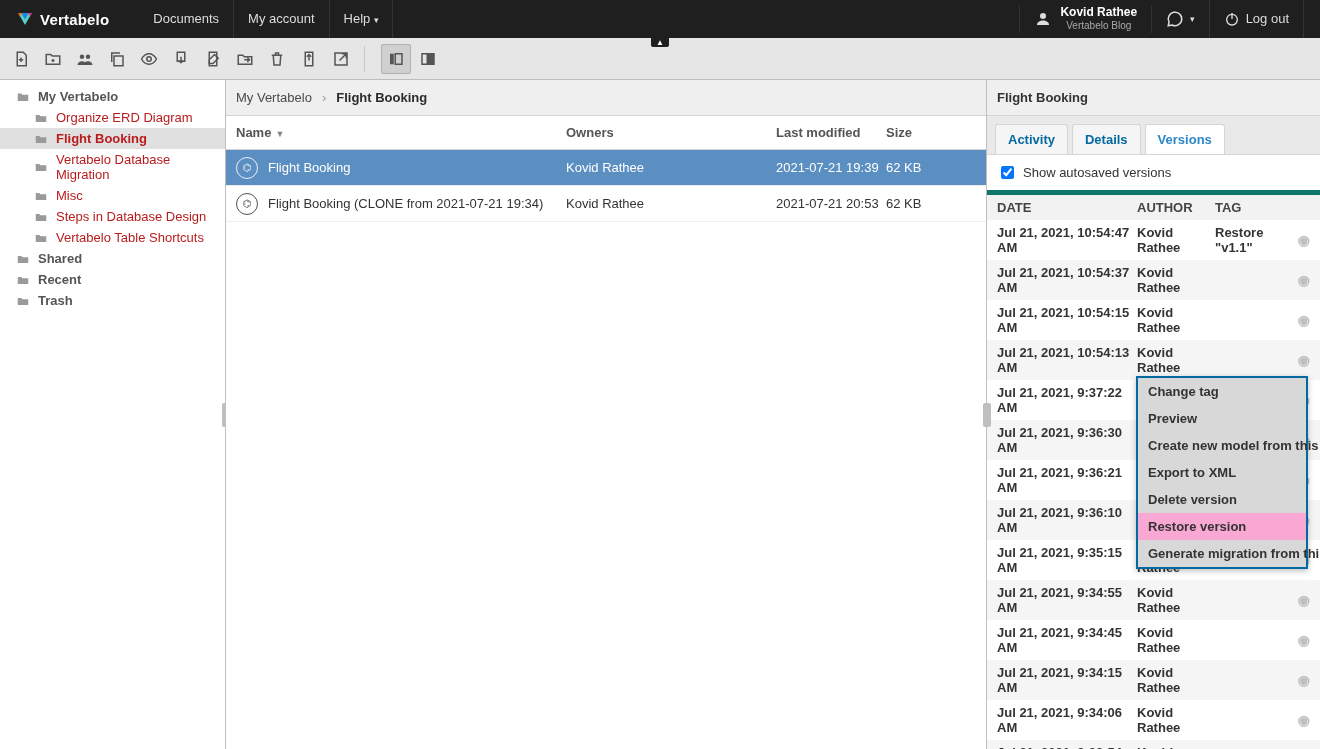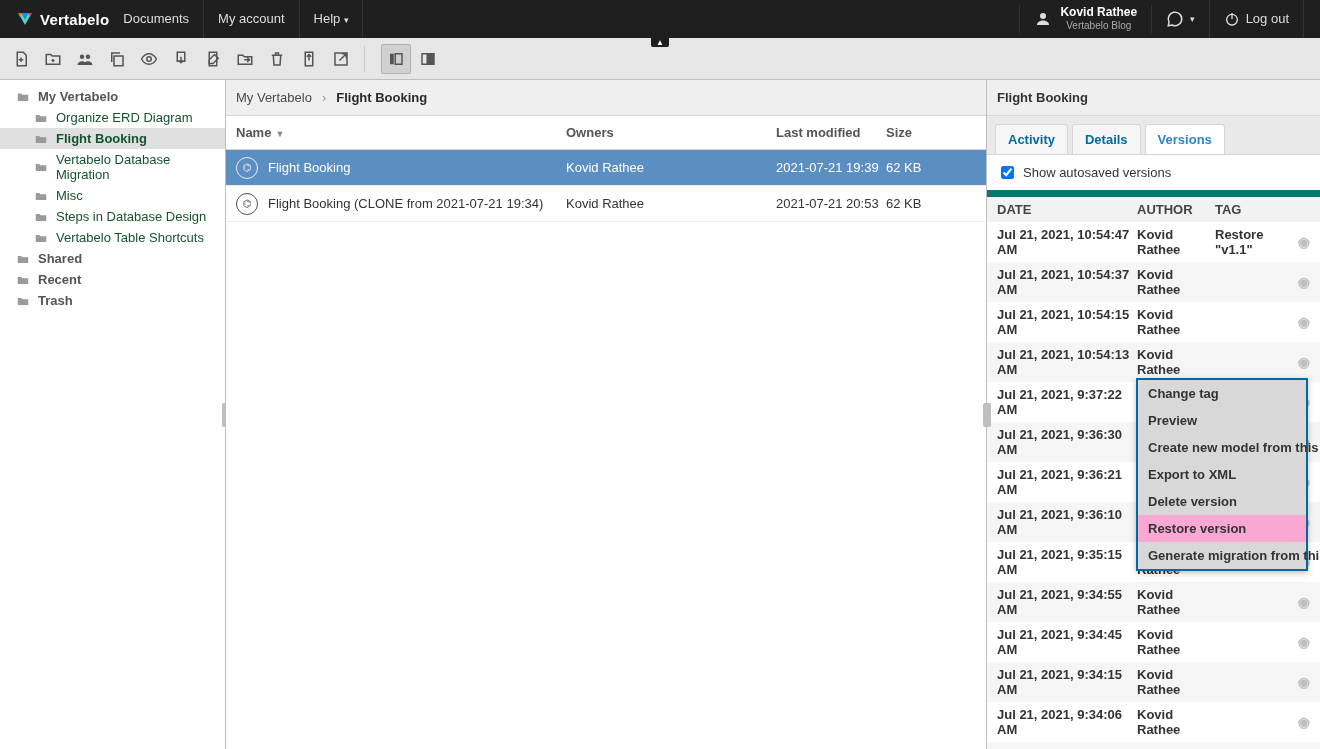--- a/index.html
+++ b/index.html
@@ -1,40 +1,40 @@
 <!DOCTYPE html>
 <html><head>
 <meta charset="utf-8">
 <style>
   * { box-sizing: border-box; }
   html, body { margin:0; padding:0; height:100%; font-family: "Helvetica Neue", Arial, sans-serif; font-size:13px; color:#333; background:#fff; }
   
   .topbar { background:#1f1f1f; height:38px; display:flex; align-items:center; color:#ccc; padding:0 16px; }
   .logo { width:18px; height:18px; margin-right:6px; }
-  .brand { color:#fff; font-weight:600; font-size:15px; letter-spacing:.2px; }
+  .brand { color:#fff; font-weight:600; font-size:15px; margin-right:30px; letter-spacing:.2px; }
   .nav-link { color:#ddd; padding:0 14px; line-height:38px; cursor:pointer; border-right:1px solid #333; }
   .nav-link:first-of-type { border-left:1px solid #333; }
   .spacer { flex:1; }
   .user-block { display:flex; align-items:center; gap:8px; padding:0 14px; border-left:1px solid #333; border-right:1px solid #333; line-height:14px; }
   .user-name { color:#fff; font-weight:600; font-size:12px; }
   .user-sub  { color:#aaa; font-size:10px;text-align:center; }
   .hdr-iconbtn { color:#ddd; padding:0 14px; cursor:pointer; border-right:1px solid #333; display:flex; align-items:center; gap:6px; line-height:38px; }
   .caret { font-size:9px; }
   .toolbar { background:#e6e6e6; height:42px; border-bottom:1px solid #bdbdbd; display:flex; align-items:center; padding:0 6px; gap:2px; position:relative; }
   .toggle-tab-top { position:absolute; left:50%; transform:translateX(-50%); top:-1px; width:18px; height:10px; background:#1f1f1f; color:#fff; font-size:8px; display:flex; align-items:center; justify-content:center; border-radius:0 0 2px 2px; }
   .tbtn { width:30px; height:30px; display:flex; align-items:center; justify-content:center; border-radius:2px; color:#555; cursor:pointer; }
   .tsep { width:1px; height:26px; background:#c7c7c7; margin:0 6px; }
   .tbtn svg { width:18px; height:18px; }
   .view-toggle { display:flex; gap:2px; margin-left:8px; }
   .view-toggle .tbtn.active { background:#d0d0d0; border:1px solid #b0b0b0; }
   
   .workspace { display:flex; height:calc(100% - 80px); }
   .left { width:226px; border-right:1px solid #bfbfbf; overflow:auto; background:#fff; padding-top:6px; position:relative; }
   .left-handle { position:absolute; right:-5px; top:50%; transform:translateY(-50%); width:8px; height:24px; background:#bfbfbf; border-radius:2px; }
-  .tree-item { display:flex; align-items:center; gap:8px; padding:3px 10px 3px 16px; color:#14532d; cursor:pointer; }
+  .tree-item { display:flex; align-items:center; gap:8px; padding:3px 10px 3px 16px; color:#b91c1c; cursor:pointer; }
   .tree-item .fld-ic { color:#9a9a9a; }
   .tree-item.root { font-weight:600; color:#555; }
   .tree-child { padding-left:34px; }
   .tree-item.selected { background:#e0e0e0; font-weight:600; }
   .center { flex:1; display:flex; flex-direction:column; border-right:1px solid #bfbfbf; min-width:0; position:relative; }
   .center-handle { position:absolute; right:-5px; top:50%; transform:translateY(-50%); width:8px; height:24px; background:#bfbfbf; border-radius:2px; }
   .breadcrumb { background:#efefef; border-bottom:1px solid #d5d5d5; height:36px; display:flex; align-items:center; padding:0 10px; gap:10px; }
   .breadcrumb .bc-link { color:#4a4a4a; }
   .breadcrumb .bc-sep { color:#999; }
   .breadcrumb .bc-current { font-weight:700; color:#2b2b2b; }
@@ -45,21 +45,21 @@
   .list-row.hover-sel { background:#5b8ec1; color:#fff; }
   .row-name-cell { display:flex; align-items:center; gap:10px; overflow:hidden; white-space:nowrap; text-overflow:ellipsis; }
   .model-ic { width:22px; height:22px; display:flex; align-items:center; justify-content:center; border:1px solid currentColor; border-radius:50%; font-size:10px; opacity:.85; flex-shrink:0; }
   
   .right { width:333px; display:flex; flex-direction:column; background:#fff; min-height:0; }
   .right-title { background:#efefef; border-bottom:1px solid #d5d5d5; height:36px; display:flex; align-items:center; padding:0 10px; font-weight:700; }
   .tabs { display:flex; align-items:flex-end; padding:8px 8px 0 8px; gap:4px; background:#e9e9e9; }
   .tab { padding:7px 12px; border:1px solid #d5d5d5; border-bottom:none; border-radius:3px 3px 0 0; background:#f5f5f5; color:#0369a1; font-weight:600; cursor:pointer; }
   .tab.active { background:#fff; color:#2b88c7; }
   .tabs-underline { height:1px; background:#d5d5d5; }
-  .autosave-row { padding:8px 10px; display:flex; align-items:center; gap:6px; border-bottom:7px solid #0f766e; }
+  .autosave-row { padding:8px 10px; display:flex; align-items:center; gap:6px; border-bottom:5px solid #0f766e; }
   .versions { flex:1; overflow:auto; }
   .vhead, .vrow { display:grid; grid-template-columns: 140px 78px 1fr 22px; padding:5px 10px; align-items:center;font-weight:bold; }
   .vhead { background:#f2f2f2; font-weight:700; color:#444; position:sticky; top:0; }
   .vrow:nth-child(even) { background:#f5f5f5; }
   .vrow .action-ic { color:#bfbfbf; font-size:14px; text-align:right; cursor:pointer; }
   .vrow.ctxopen { position:relative; }
   .ctxmenu { position:absolute; right:12px; top:-4px; width:172px; background:#d8d8d8; border:2px solid #0369a1; box-shadow:0 2px 6px rgba(0,0,0,.25); z-index:20; }
   .ctxmenu div { padding:6px 10px; color:#333; cursor:pointer; white-space:nowrap; }
   .ctxmenu div.highlight { background:#f9a8d4; }
   

